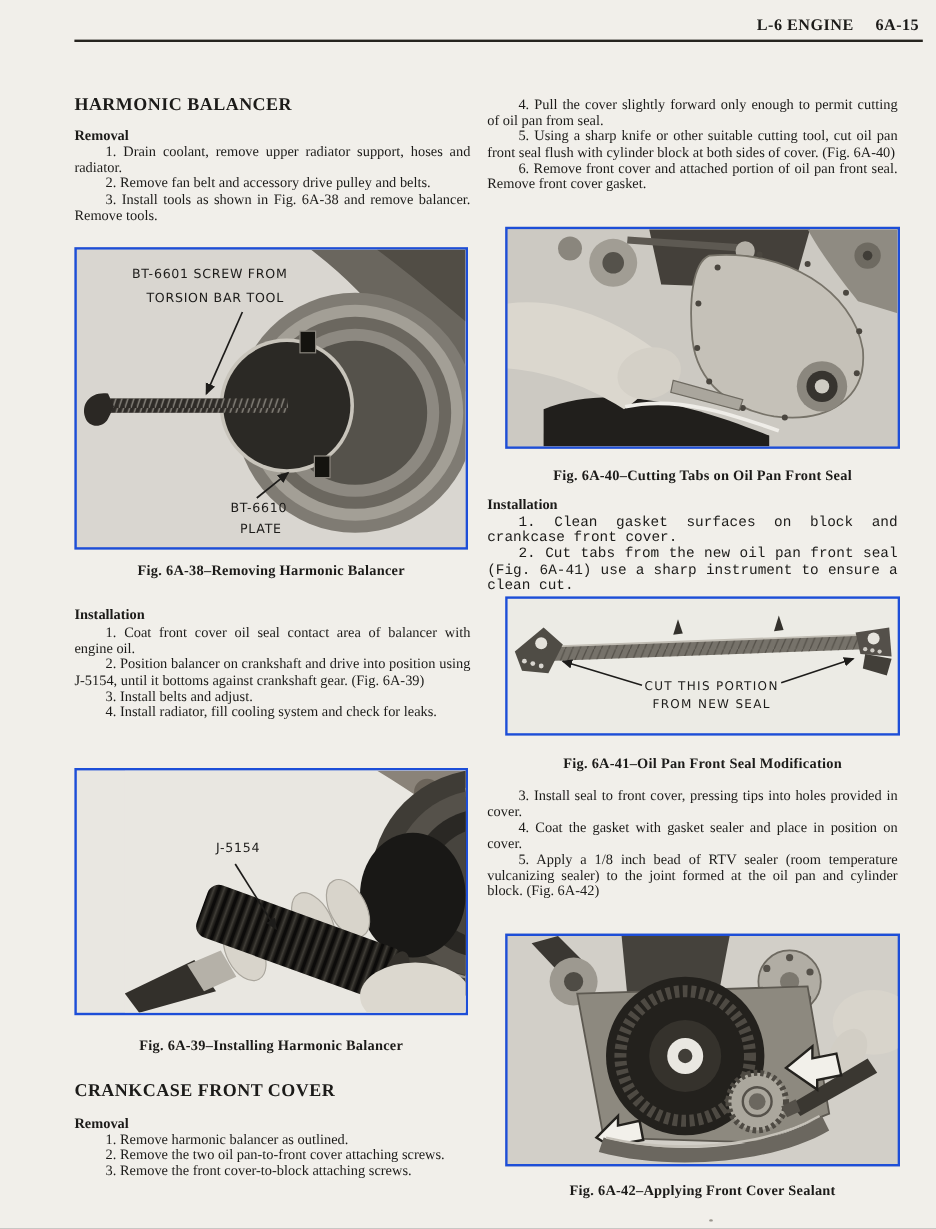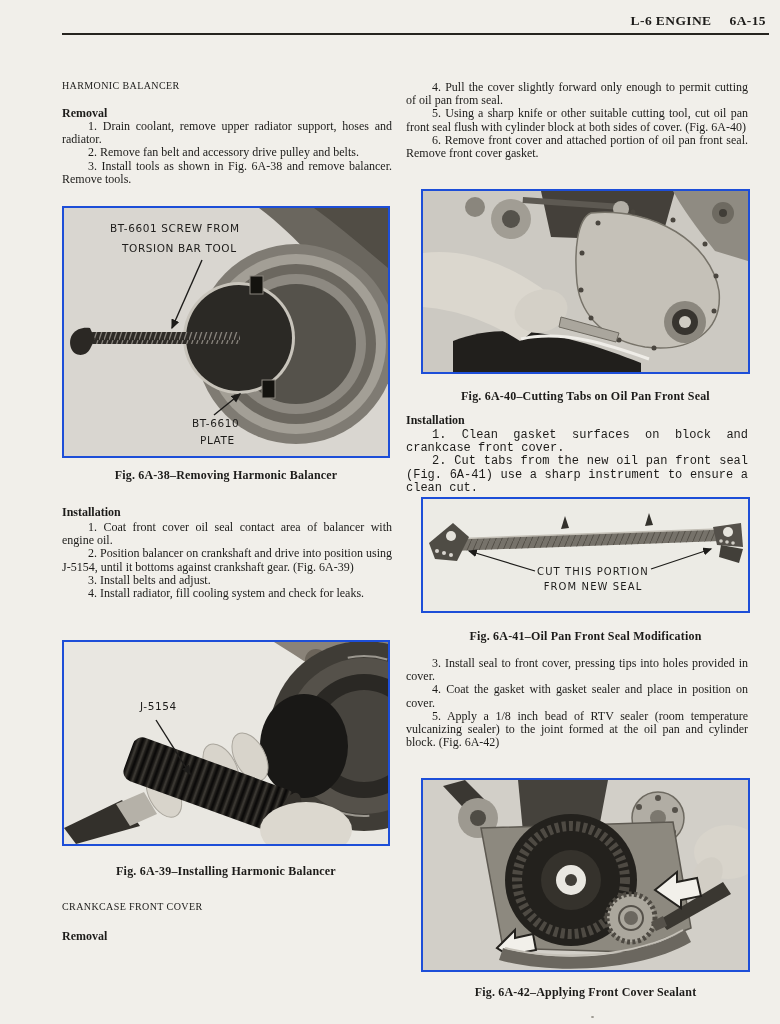--- a/index.html
+++ b/index.html
@@ -8,21 +8,21 @@
     background:#f1efea; overflow:hidden;
     font-family:"Liberation Serif", serif; color:#1c1b19;
   }
   .hdr{
     position:absolute; top:13px; right:14px;
     font-weight:bold; font-size:13.5px; letter-spacing:.4px; white-space:nowrap;
   }
   .hdr .pg{margin-left:18px;}
   .rule{position:absolute; left:62px; top:33px; width:707px; height:2px; background:#26241f;}
   .blk{position:absolute;}
-  .h1{font-weight:normal; font-size:10px; letter-spacing:.4px;}
+  .h1{font-weight:bold; font-size:15px; letter-spacing:.4px;}
   .h2{font-weight:bold; font-size:12px;}
   .steps p{
     margin:0; font-size:12px; line-height:13.2px;
     text-align:justify; text-indent:26px;
   }
   .colL{width:330px;} .colR{width:342px;}
   .fig{
     position:absolute; box-sizing:border-box; border:2px solid #1d4ed8;
     background:#e8e6e0; overflow:hidden;
   }
@@ -92,21 +92,21 @@
 
   <div class="blk h2 colL" style="left:62px; top:505px;">Installation</div>
 
   <div class="blk steps colL" style="left:62px; top:521px;">
     <p>1. Coat front cover oil seal contact area of balancer with engine oil.</p>
     <p>2. Position balancer on crankshaft and drive into position using J-5154, until it bottoms against crankshaft gear. (Fig. 6A-39)</p>
     <p>3. Install belts and adjust.</p>
     <p>4. Install radiator, fill cooling system and check for leaks.</p>
   </div>
 
-  <div class="fig" style="left:62px; top:640px; width:328px; height:206px; background:#e9e7e1;">
+  <div class="fig" style="left:62px; top:640px; width:328px; height:206px; background:#e9e7e1;padding-left:40px;">
     <svg width="324" height="202" viewBox="0 0 324 202">
       <defs>
         <pattern id="spl" width="8" height="46" patternUnits="userSpaceOnUse">
           <rect width="8" height="46" fill="#23211d"></rect>
           <line x1="2" y1="0" x2="2" y2="46" stroke="#0c0b0a" stroke-width="3"></line>
           <line x1="6" y1="0" x2="6" y2="46" stroke="#403d37" stroke-width="1.5"></line>
         </pattern>
         <marker id="ah2" markerWidth="8" markerHeight="8" refX="6" refY="3" orient="auto">
           <polygon points="0,0 7,3 0,6" fill="#1d1c1a"></polygon>
         </marker>
@@ -138,20 +138,25 @@
       </g>
       <ellipse cx="242" cy="188" rx="46" ry="28" fill="#dcd8cf"></ellipse>
       <text class="lbl" x="76" y="68" font-size="10.5" letter-spacing="0.6">J-5154</text>
       <line x1="92" y1="78" x2="126" y2="132" stroke="#1d1c1a" stroke-width="1.4" marker-end="url(#ah2)"></line>
     </svg>
   </div>
   <div class="cap" style="left:62px; top:864px; width:328px;">Fig. 6A-39–Installing Harmonic Balancer</div>
 
   <div class="blk h1 colL" style="left:62px; top:901px;">CRANKCASE FRONT COVER</div>
   <div class="blk h2 colL" style="left:62px; top:929px;">Removal</div>
+  <div class="blk steps colL" style="left:62px; top:943px;">
+    <p>1. Remove harmonic balancer as outlined.</p>
+    <p>2. Remove the two oil pan-to-front cover attaching screws.</p>
+    <p>3. Remove the front cover-to-block attaching screws.</p>
+  </div>
 
   <div class="blk steps colR" style="left:406px; top:81px;">
     <p>4. Pull the cover slightly forward only enough to permit cutting of oil pan from seal.</p>
     <p>5. Using a sharp knife or other suitable cutting tool, cut oil pan front seal flush with cylinder block at both sides of cover. (Fig. 6A-40)</p>
     <p>6. Remove front cover and attached portion of oil pan front seal. Remove front cover gasket.</p>
   </div>
 
   <div class="fig" style="left:421px; top:189px; width:329px; height:185px; background:#ccc9c2;">
     <svg width="325" height="181" viewBox="0 0 325 181">
       <rect width="325" height="181" fill="#ccc9c2"></rect>

